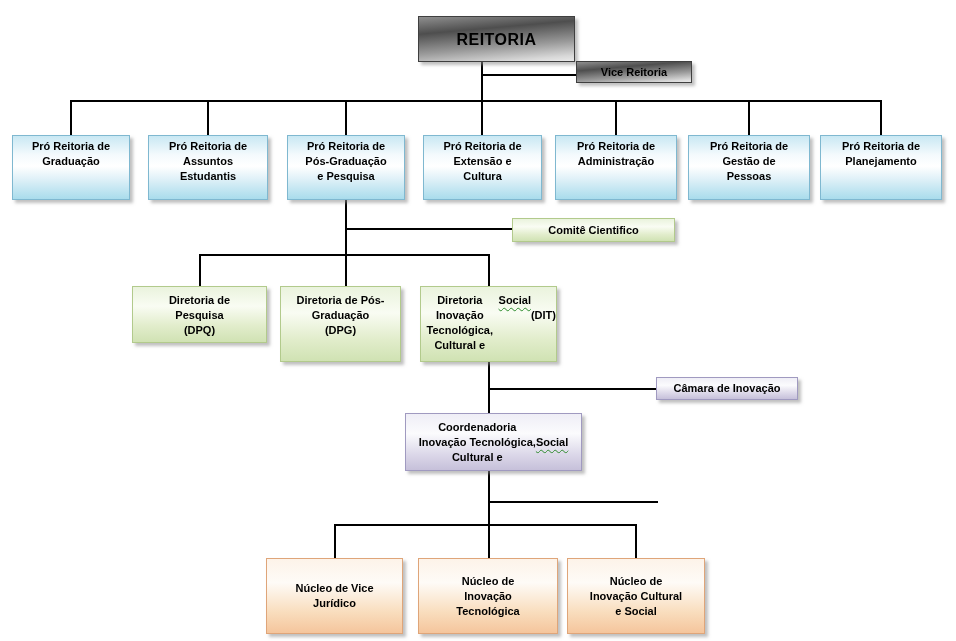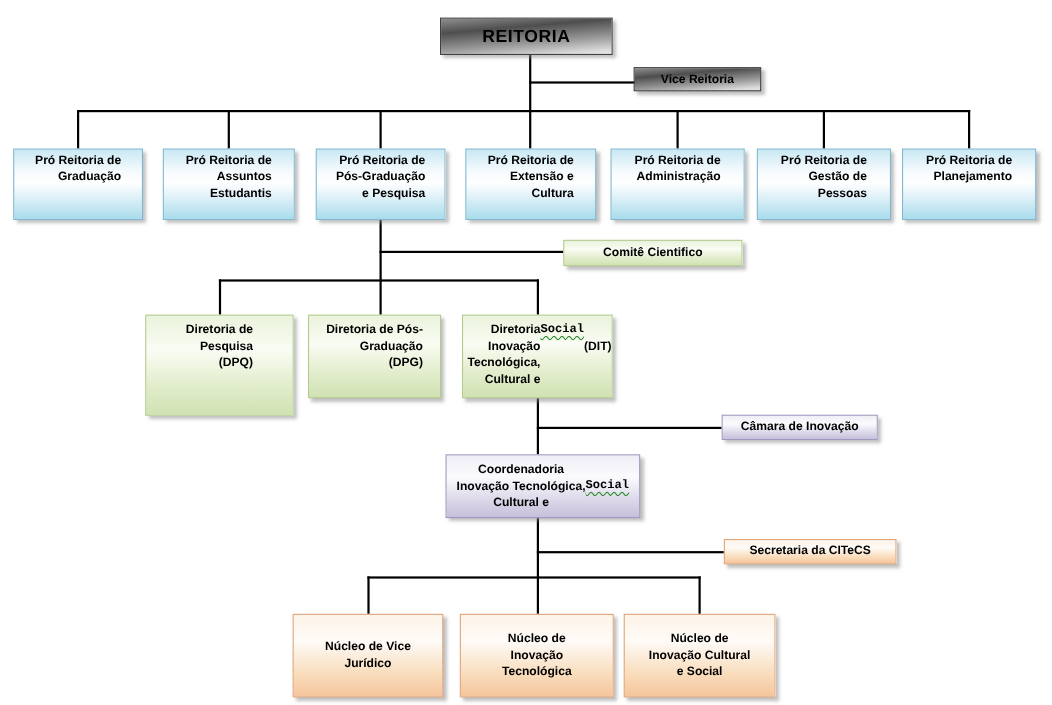--- a/index.html
+++ b/index.html
@@ -18,21 +18,21 @@
     justify-content:center;
     text-align:center;
     font-weight:bold;
     color:#000;
     font-size:11px;
     line-height:15px;
     white-space:pre-line;
     box-shadow:3px 3px 3px rgba(140,140,140,.55);
   }
   .vc { align-items:center; }
-  .vt { align-items:flex-start; padding-top:3px;text-align:right; }
+  .vt { align-items:flex-start; padding-top:3px; }
   .gray {
     background:linear-gradient(175deg,#8f8f8f 0%,#4e4e4e 30%,#9a9a9a 65%,#d8d8d8 90%,#e9e9e9 100%);
     border:1px solid #3f3f3f;
   }
   .blue {
     background:linear-gradient(180deg,#c9e8f3 0%,#f4fafd 30%,#ffffff 48%,#e0f1f8 68%,#a9dcec 100%);
     border:1px solid #7fb8d0;
   }
   .green {
     background:linear-gradient(180deg,#eaf3dd 0%,#f9fcf3 35%,#e2edcc 70%,#d0e2b3 100%);
@@ -45,21 +45,20 @@
   .orange {
     background:linear-gradient(180deg,#fdf3e9 0%,#fefbf7 32%,#f9ddbd 72%,#f5c59c 100%);
     border:1px solid #dfa579;
   }
   .title { font-size:16px; letter-spacing:.5px; }
   .hline, .vline { position:absolute; background:#000000; }
   .squiggle {
     text-decoration:underline wavy #2e8b2e;
     text-decoration-thickness:1px;
     text-underline-offset:3px;
-    font-family:Liberation Mono, monospace;
   }
 </style>
 </head>
 <body>
 
 <div class="stage">
 
   <div class="vline" style="left:481px;top:49px;width:2px;height:86px"></div>
   <div class="hline" style="left:481px;top:74px;width:132px;height:2px"></div>
   <div class="hline" style="left:70px;top:100px;width:812px;height:2px"></div>
@@ -75,21 +74,21 @@
   <div class="vline" style="left:199px;top:254px;width:2px;height:32px"></div>
   <div class="vline" style="left:488px;top:254px;width:2px;height:32px"></div>
   <div class="vline" style="left:488px;top:362px;width:2px;height:51px"></div>
   <div class="hline" style="left:488px;top:388px;width:168px;height:2px"></div>
   <div class="vline" style="left:488px;top:471px;width:2px;height:87px"></div>
   <div class="hline" style="left:488px;top:501px;width:170px;height:2px"></div>
   <div class="hline" style="left:334px;top:524px;width:303px;height:2px"></div>
   <div class="vline" style="left:334px;top:524px;width:2px;height:34px"></div>
   <div class="vline" style="left:635px;top:524px;width:2px;height:34px"></div>
 
-  <div class="node gray vc title" style="left:400px;top:16px;width:157px;height:34px">REITORIA</div>
+  <div class="node gray vc title" style="left:418px;top:16px;width:157px;height:46px">REITORIA</div>
 
   <div class="node gray vc" style="left:576px;top:61px;width:116px;height:22px">Vice Reitoria</div>
 
   <div class="node blue vt" style="left:12px;top:135px;width:118px;height:65px">Pró Reitoria de
 Graduação</div>
 
   <div class="node blue vt" style="left:148px;top:135px;width:120px;height:65px">Pró Reitoria de
 Assuntos
 Estudantis</div>
 
@@ -106,40 +105,39 @@
 
   <div class="node blue vt" style="left:688px;top:135px;width:122px;height:65px">Pró Reitoria de
 Gestão de
 Pessoas</div>
 
   <div class="node blue vt" style="left:820px;top:135px;width:122px;height:65px">Pró Reitoria de
 Planejamento</div>
 
   <div class="node green vc" style="left:512px;top:218px;width:163px;height:24px">Comitê Cientifico</div>
 
-  <div class="node green vt" style="left:132px;top:286px;width:135px;height:92px;padding-top:6px">Diretoria de
+  <div class="node green vt" style="left:132px;top:286px;width:135px;height:57px;padding-top:6px">Diretoria de
 Pesquisa
 (DPQ)</div>
 
   <div class="node green vt" style="left:280px;top:286px;width:121px;height:76px;padding-top:6px">Diretoria de Pós-
 Graduação
 (DPG)</div>
 
   <div class="node green vt" style="left:420px;top:286px;width:137px;height:76px;padding-top:6px">Diretoria Inovação
 Tecnológica,
 Cultural e <span class="squiggle">Social</span>
 (DIT)</div>
 
   <div class="node purple vc" style="left:656px;top:377px;width:142px;height:23px">Câmara de Inovação</div>
 
   <div class="node purple vc" style="left:405px;top:413px;width:177px;height:58px">Coordenadoria
 Inovação Tecnológica,
 Cultural e <span class="squiggle">Social</span></div>
 
-  <div class="node orange vc" style="left:658px;top:490px;width:157px;height:23px">Secretaria da CITeCS</div>
 
   <div class="node orange vc" style="left:266px;top:558px;width:137px;height:76px">Núcleo de Vice
 Jurídico</div>
 
   <div class="node orange vc" style="left:418px;top:558px;width:140px;height:76px">Núcleo de
 Inovação
 Tecnológica</div>
 
   <div class="node orange vc" style="left:567px;top:558px;width:138px;height:76px">Núcleo de
 Inovação Cultural

